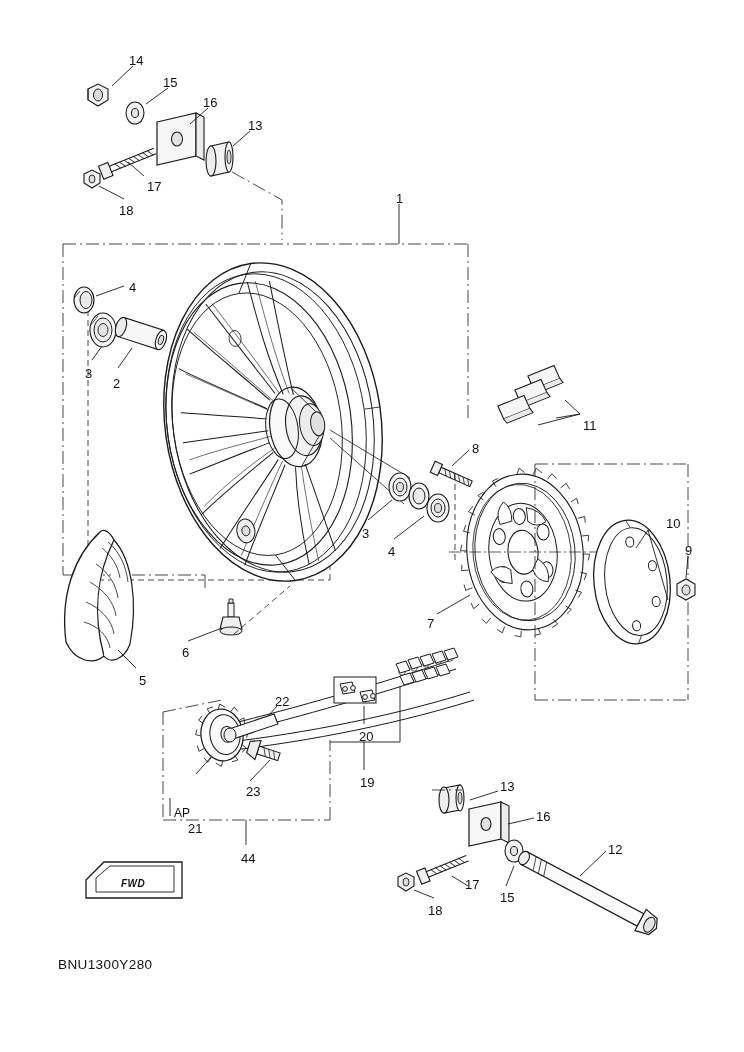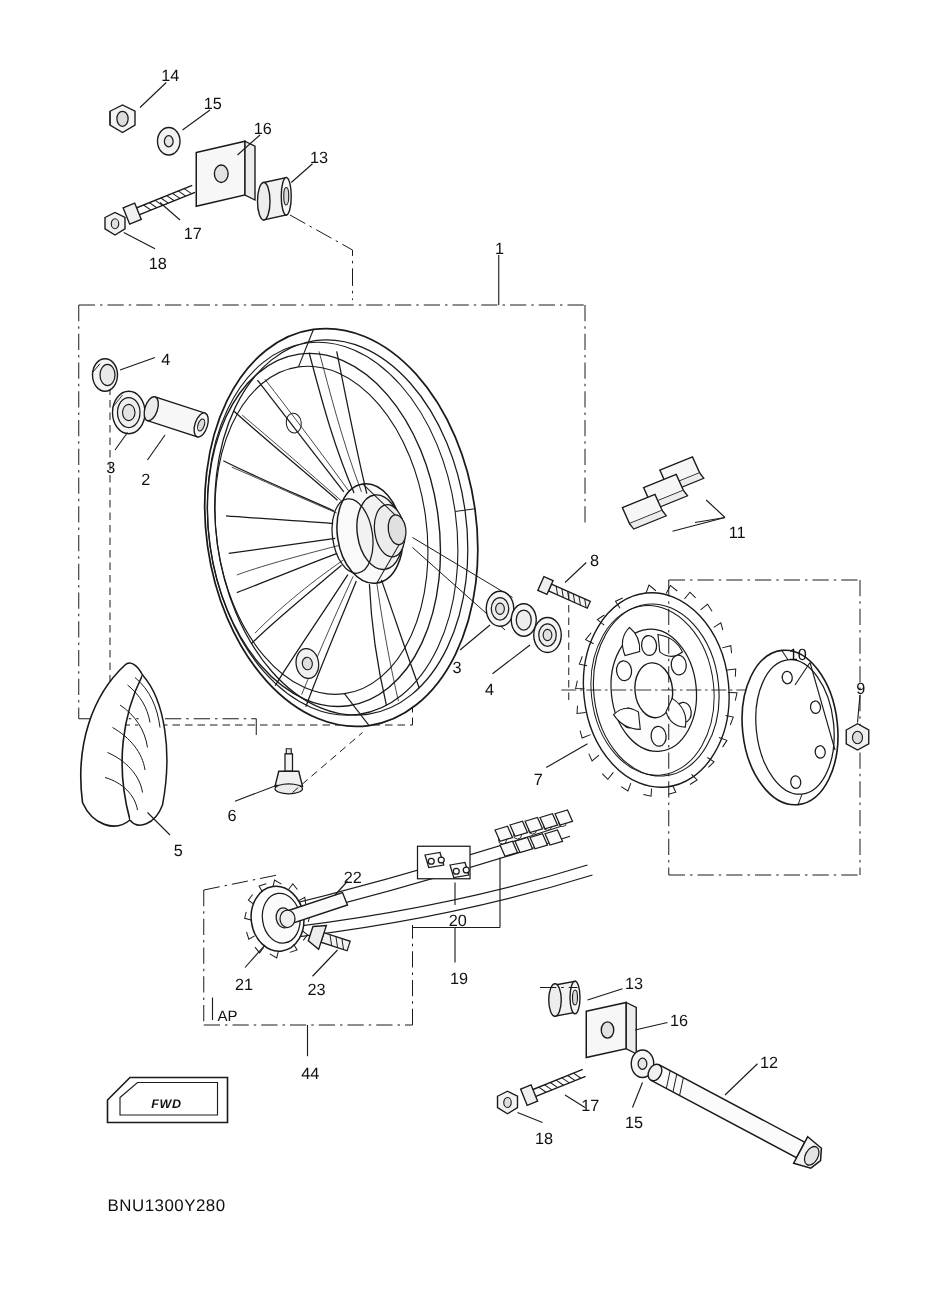--- a/index.html
+++ b/index.html
@@ -36,21 +36,20 @@
     white-space: nowrap;
     line-height: 1;
   }
   .partcode {
     position: absolute;
     left: 58px;
     top: 957px;
     font-size: 13.5px;
     letter-spacing: 0.4px;
     color: #111111;
-    margin-left: 28px;
   }
   .ap-label {
     position: absolute;
     left: 174px;
     top: 806px;
     font-size: 12px;
     color: #111111;
   }
   .fwd-text {
     position: absolute;
@@ -605,29 +604,29 @@
   <div class="callout" style="left:147px;top:180px;">17</div>
   <div class="callout" style="left:119px;top:204px;">18</div>
   <div class="callout" style="left:396px;top:192px;">1</div>
   <div class="callout" style="left:129px;top:281px;">4</div>
   <div class="callout" style="left:85px;top:367px;">3</div>
   <div class="callout" style="left:113px;top:377px;">2</div>
   <div class="callout" style="left:583px;top:419px;">11</div>
   <div class="callout" style="left:472px;top:442px;">8</div>
   <div class="callout" style="left:362px;top:527px;">3</div>
   <div class="callout" style="left:388px;top:545px;">4</div>
-  <div class="callout" style="left:631px;top:517px;">10</div>
+  <div class="callout" style="left:666px;top:517px;">10</div>
   <div class="callout" style="left:685px;top:544px;">9</div>
   <div class="callout" style="left:139px;top:674px;">5</div>
   <div class="callout" style="left:182px;top:646px;">6</div>
   <div class="callout" style="left:427px;top:617px;">7</div>
   <div class="callout" style="left:275px;top:695px;">22</div>
   <div class="callout" style="left:359px;top:730px;">20</div>
   <div class="callout" style="left:360px;top:776px;">19</div>
-  <div class="callout" style="left:188px;top:781px;">21</div>
+  <div class="callout" style="left:188px;top:822px;">21</div>
   <div class="callout" style="left:246px;top:785px;">23</div>
   <div class="callout" style="left:241px;top:852px;">44</div>
   <div class="callout" style="left:500px;top:780px;">13</div>
   <div class="callout" style="left:536px;top:810px;">16</div>
   <div class="callout" style="left:608px;top:843px;">12</div>
   <div class="callout" style="left:500px;top:891px;">15</div>
   <div class="callout" style="left:465px;top:878px;">17</div>
   <div class="callout" style="left:428px;top:904px;">18</div>
 
   <div class="ap-label">AP</div>

